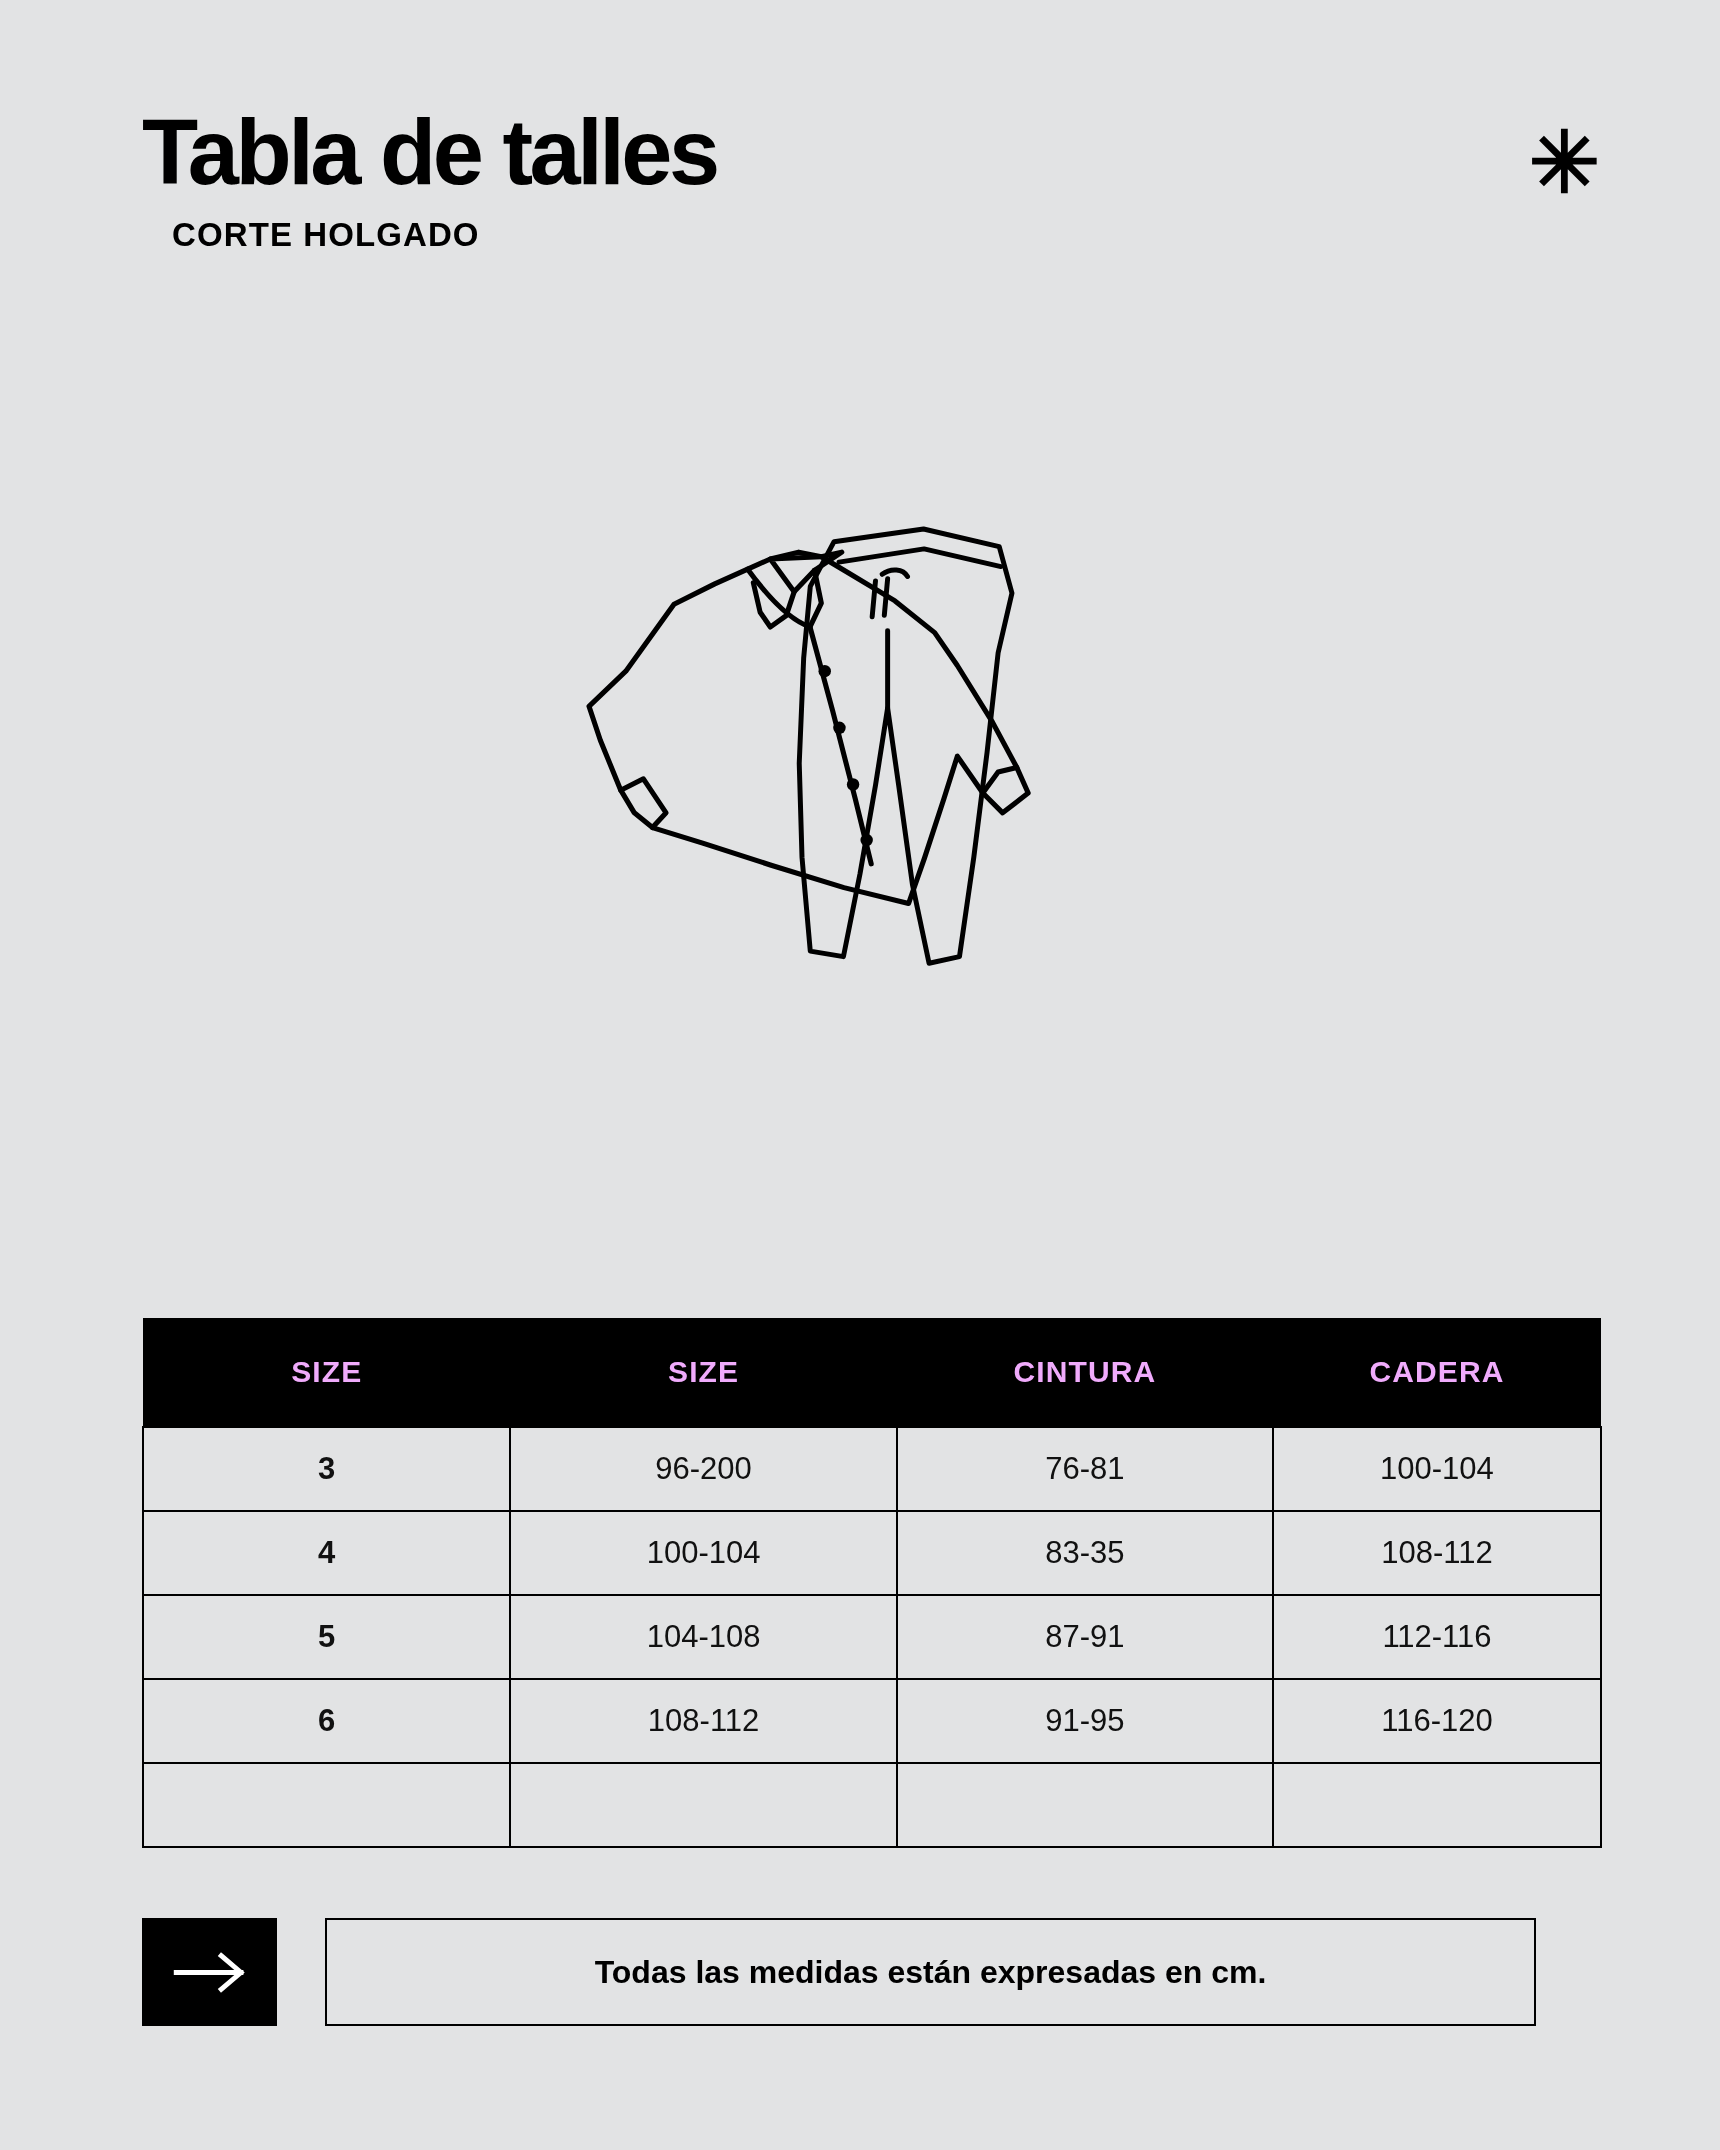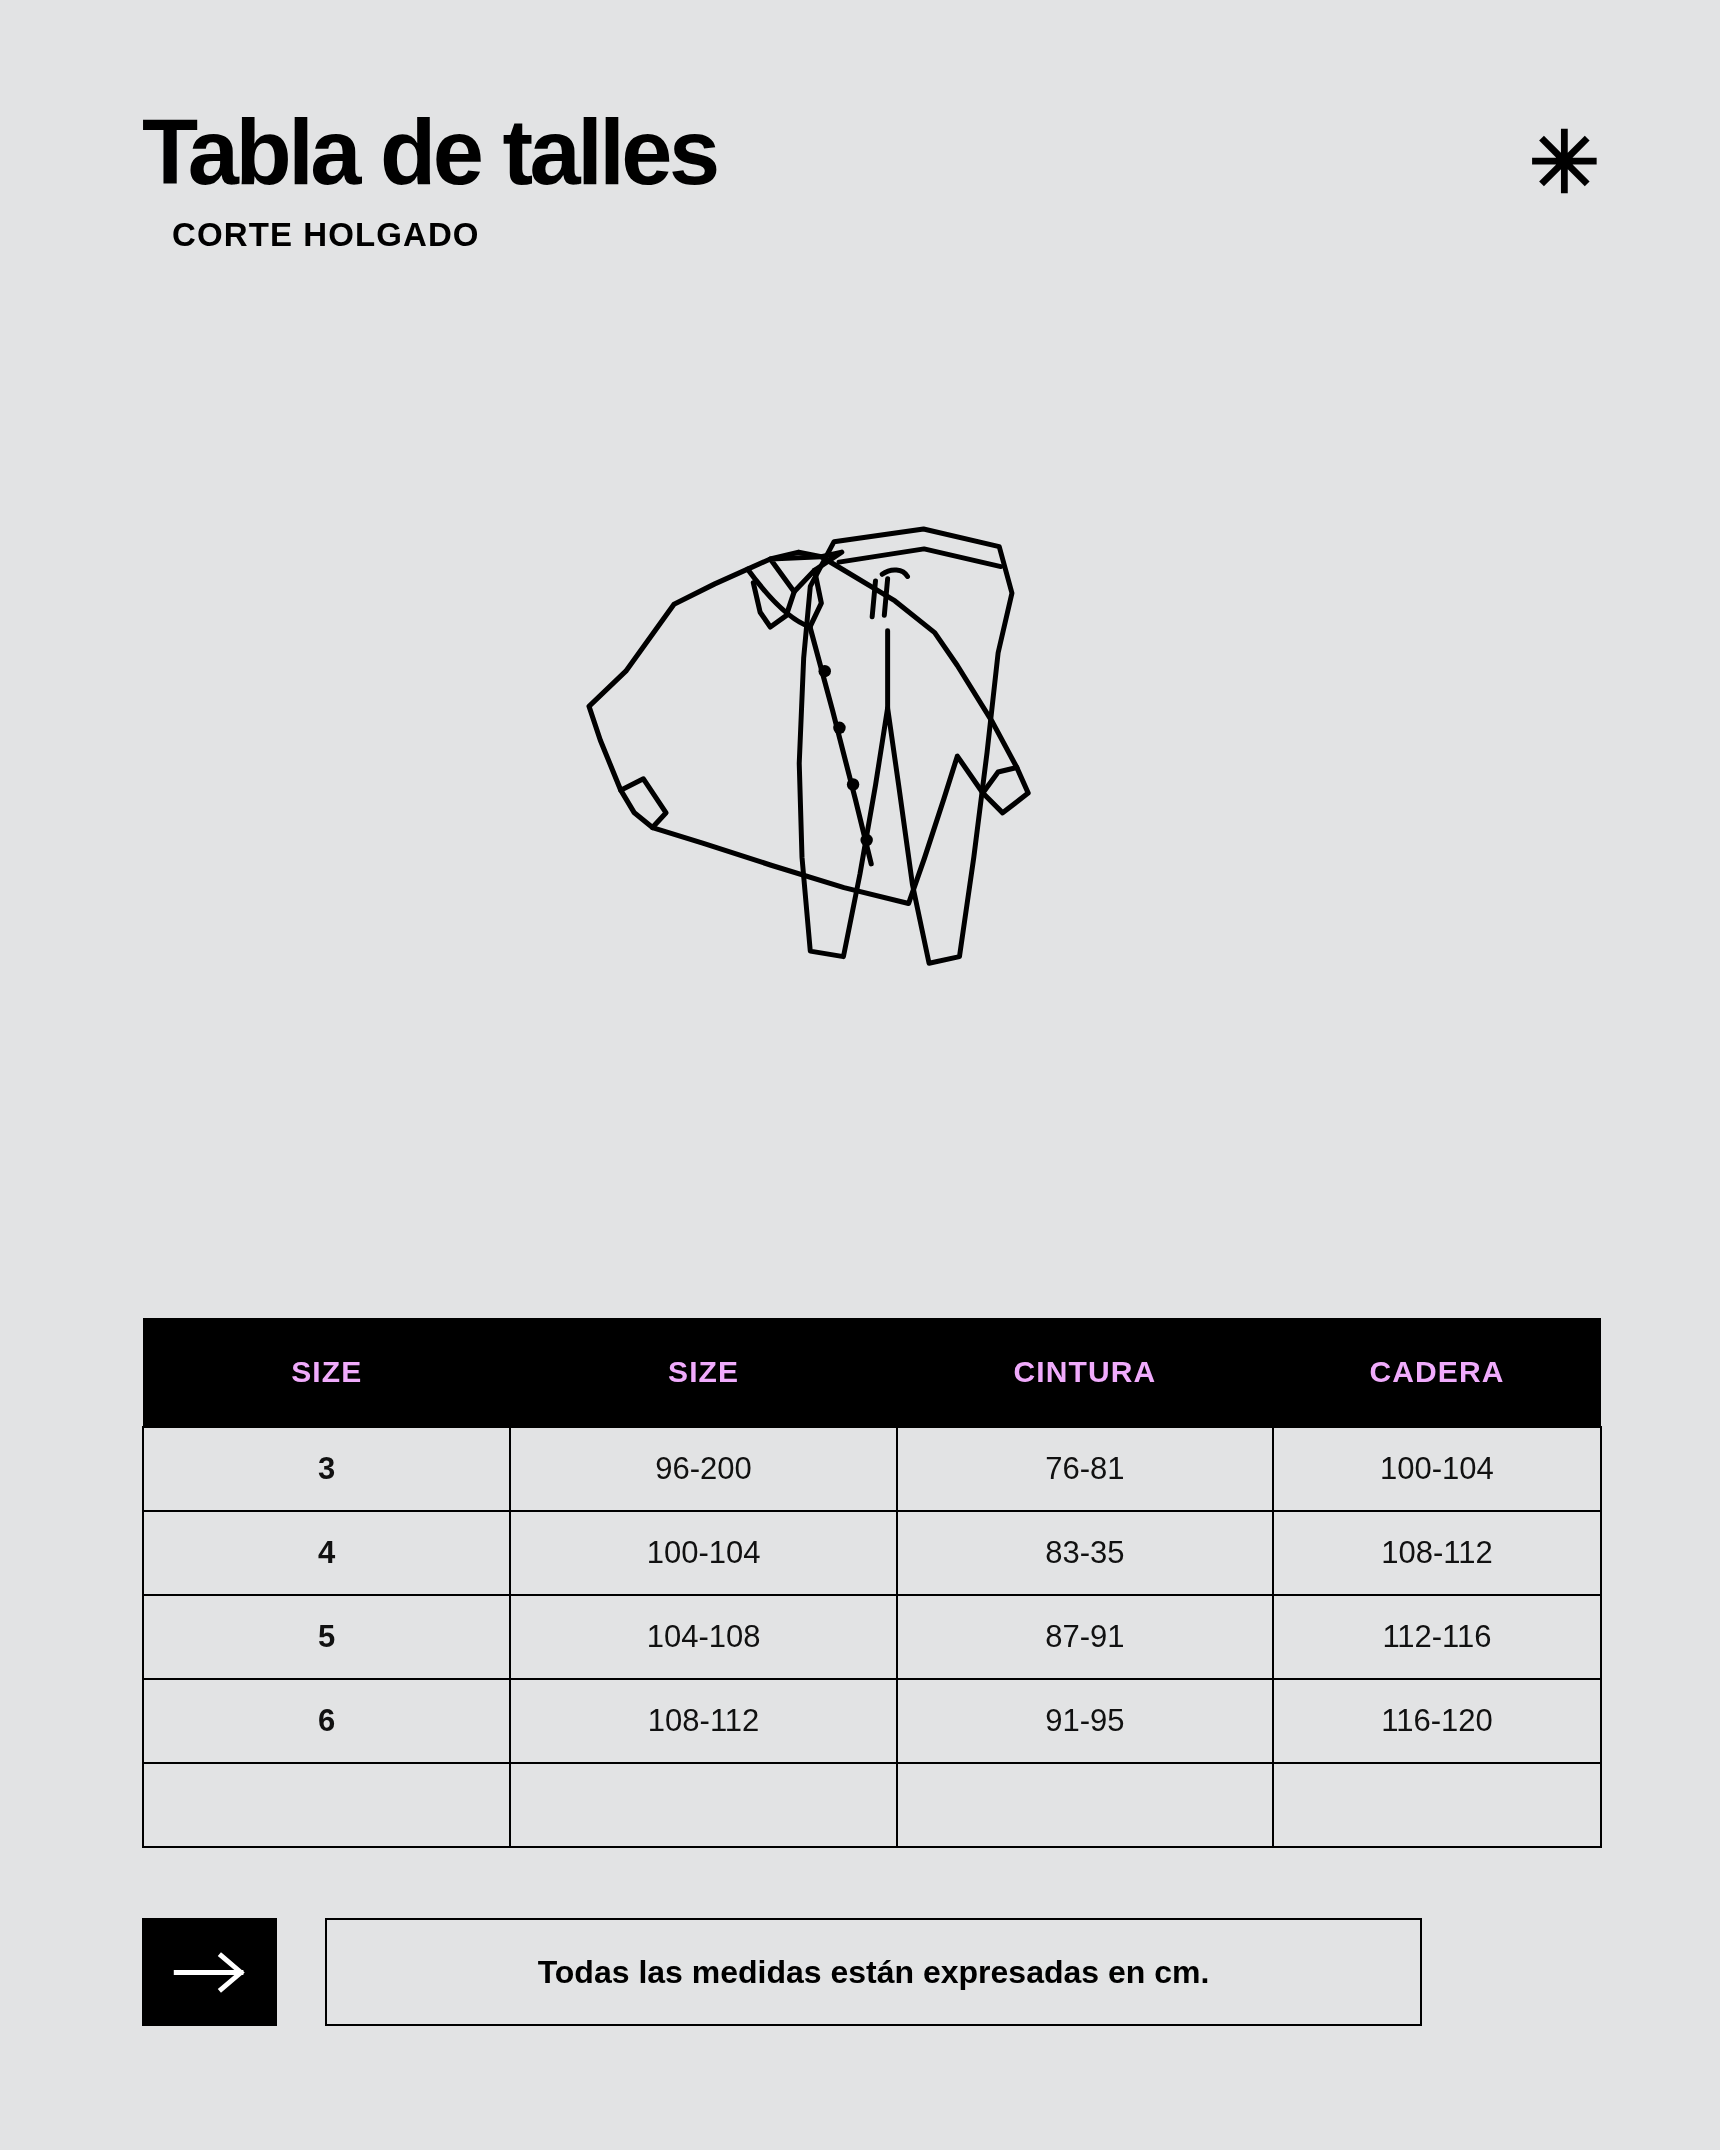--- a/index.html
+++ b/index.html
@@ -106,21 +106,21 @@
   col.c1 { width: 25.2%; }
   col.c2 { width: 26.5%; }
   col.c3 { width: 25.8%; }
   col.c4 { width: 22.5%; }
 
   
   .footer {
     position: absolute;
     left: 142px;
     top: 1918px;
-    width: 1280px;
+    width: 1394px;
     display: flex;
     align-items: stretch;
     gap: 48px;
   }
   .arrow-box {
     width: 135px;
     height: 108px;
     background: #000;
     display: flex;
     align-items: center;

